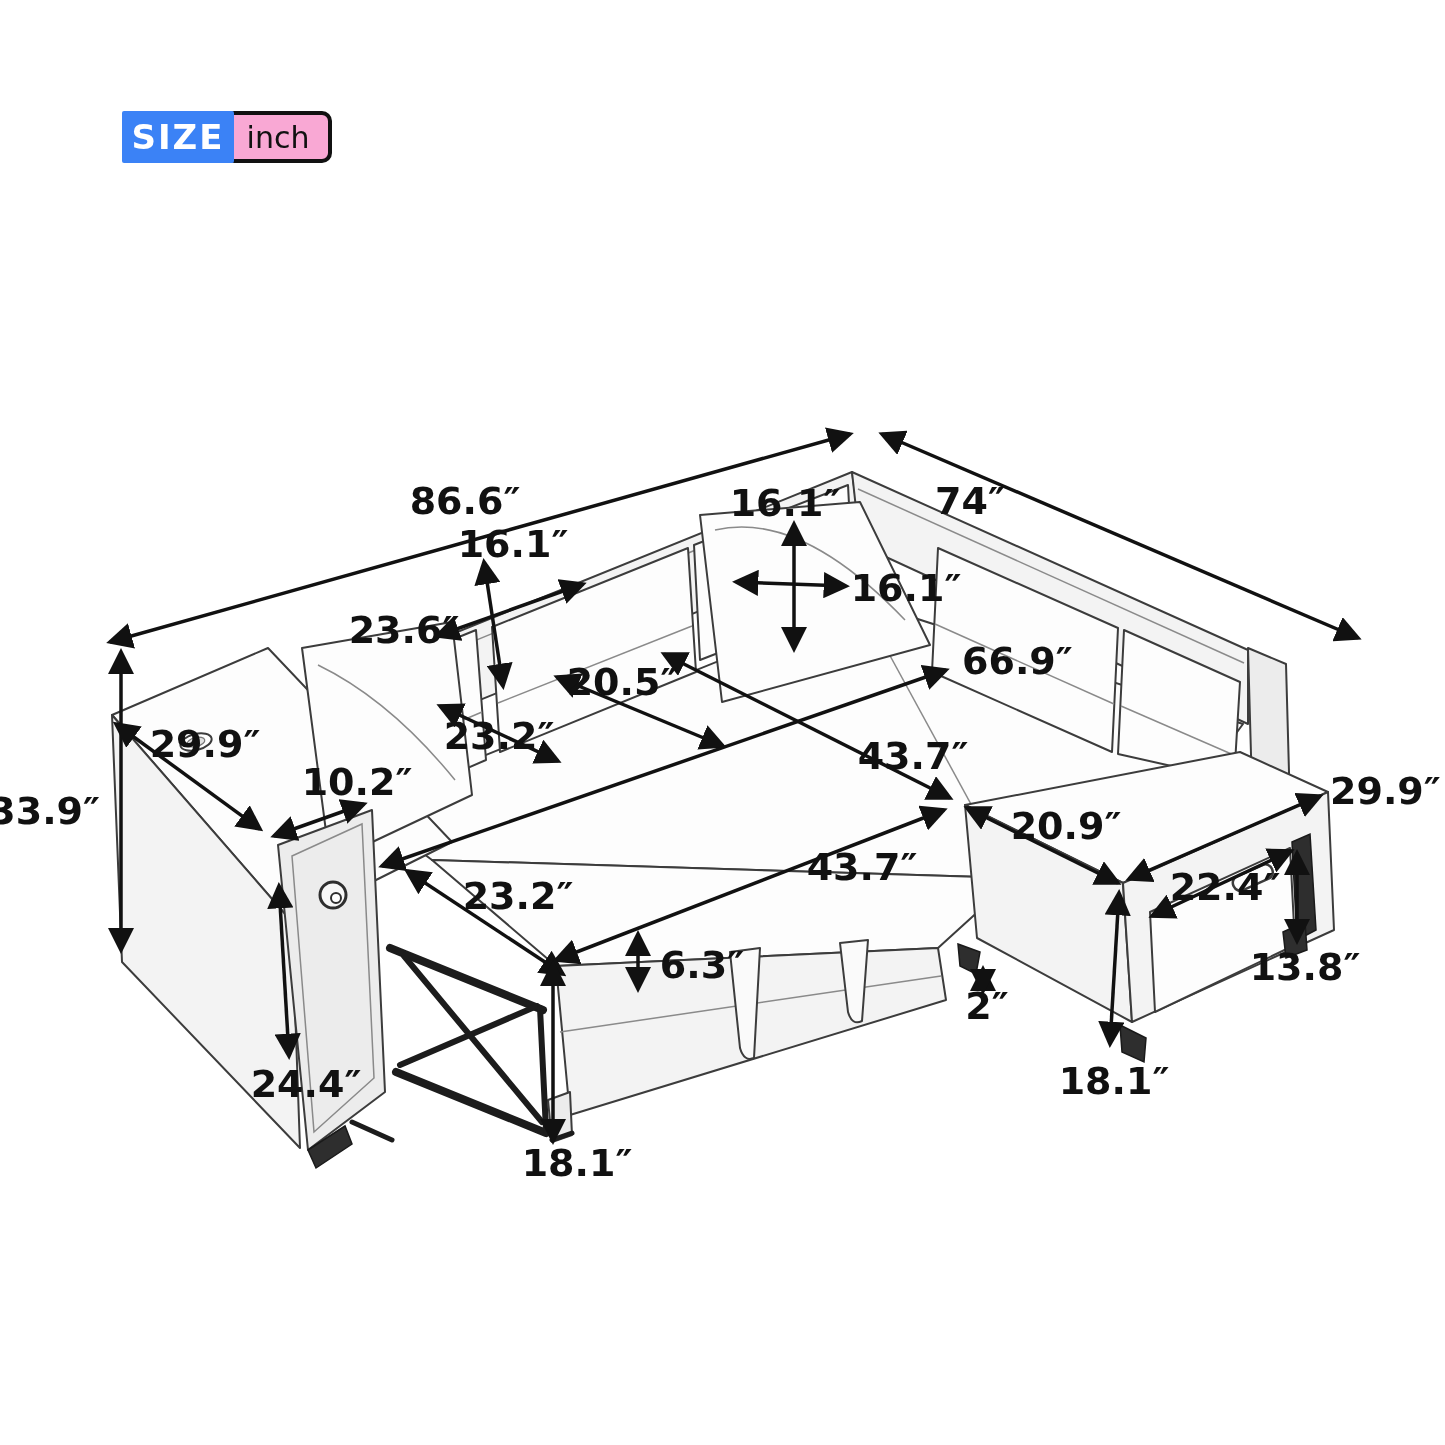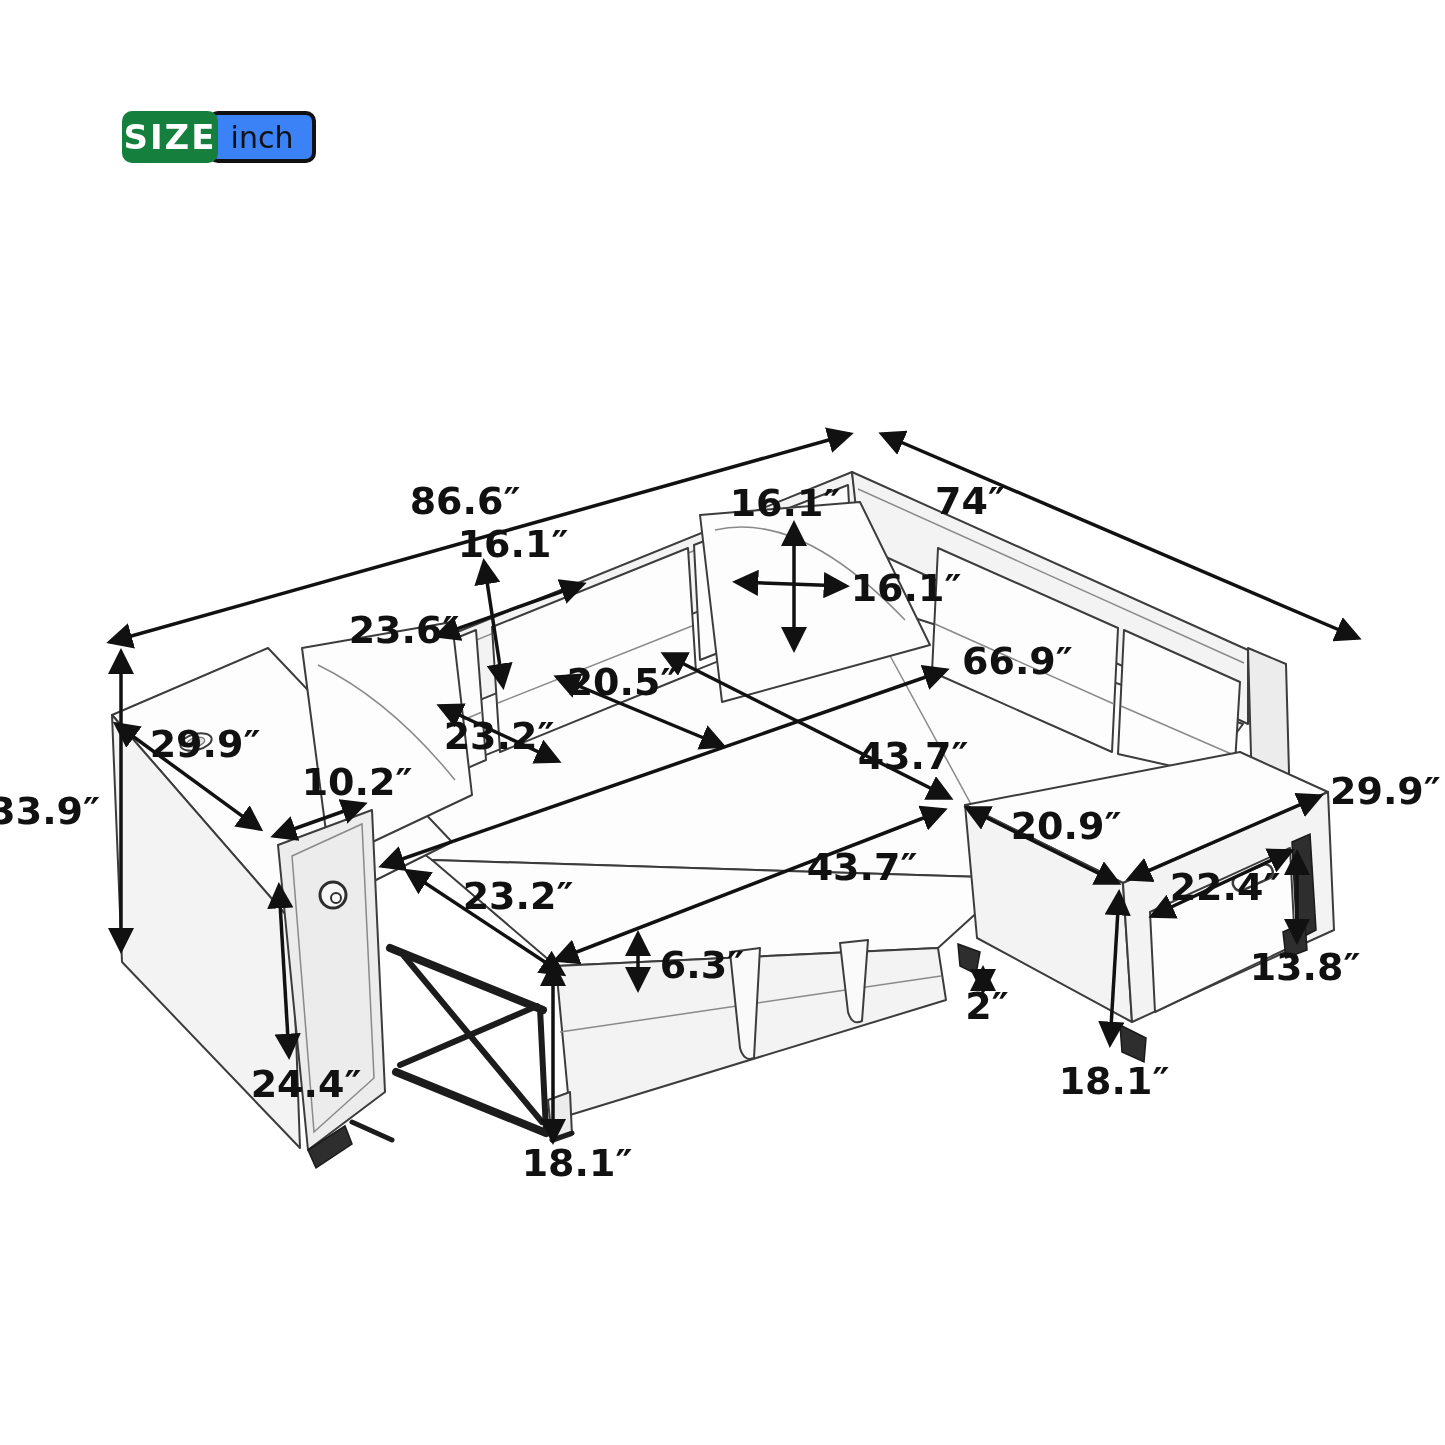--- a/index.html
+++ b/index.html
@@ -1,21 +1,21 @@
 <!DOCTYPE html>
 <html><head>
 <meta charset="utf-8">
 <style>
   html,body{margin:0;padding:0;background:#fff;}
   .stage{position:relative;width:1445px;height:1445px;background:#ffffff;overflow:hidden;
          font-family:"DejaVu Sans","Liberation Sans",sans-serif;}
   .badge{position:absolute;left:122px;top:111px;display:flex;align-items:stretch;height:52px;}
-  .badge .size-box{background:#15803d;color:#fff;border-radius:10px;width:96px;display:flex;
+  .badge .size-box{background:#3b82f6;color:#fff;border-radius:2px;width:112px;display:flex;
          align-items:center;justify-content:center;font-size:34px;font-weight:bold;letter-spacing:2px;z-index:1;}
-  .badge .unit-box{background:#3b82f6;color:#111;border:4px solid #111;border-radius:10px;width:100px;
+  .badge .unit-box{background:#f9a8d4;color:#111;border:4px solid #111;border-radius:10px;width:100px;
          margin-left:-10px;display:flex;align-items:center;justify-content:center;font-size:30px;font-weight:400;}
   svg{position:absolute;left:0;top:0;}
   .part{fill:#fdfdfd;stroke:#3c3c3c;stroke-width:2;stroke-linejoin:round;}
   .part.shade{fill:#f3f3f3;}
   .part.shade2{fill:#ececec;}
   .inner{fill:none;stroke:#8a8a8a;stroke-width:1.5;}
   .dimline{stroke:#111;stroke-width:3.5;fill:none;}
   .mech{stroke:#1c1c1c;stroke-linecap:round;fill:none;}
   text.dim{font-size:38px;font-weight:bold;fill:#111;}
   .dark{fill:#2e2e2e;stroke:#1a1a1a;stroke-width:1.5;}

